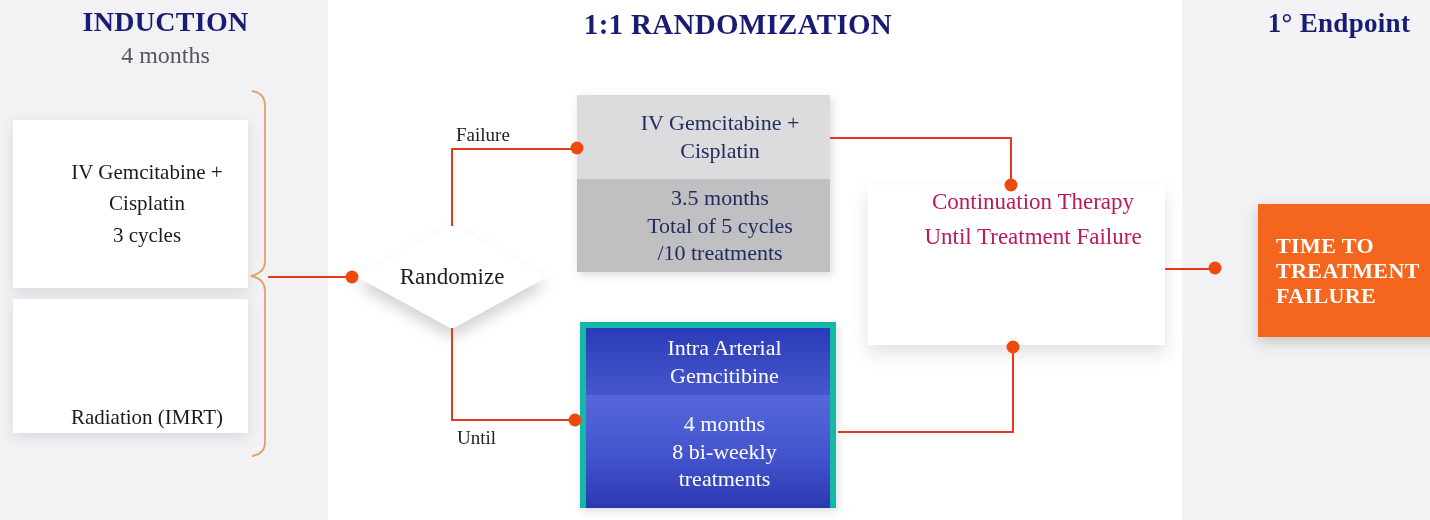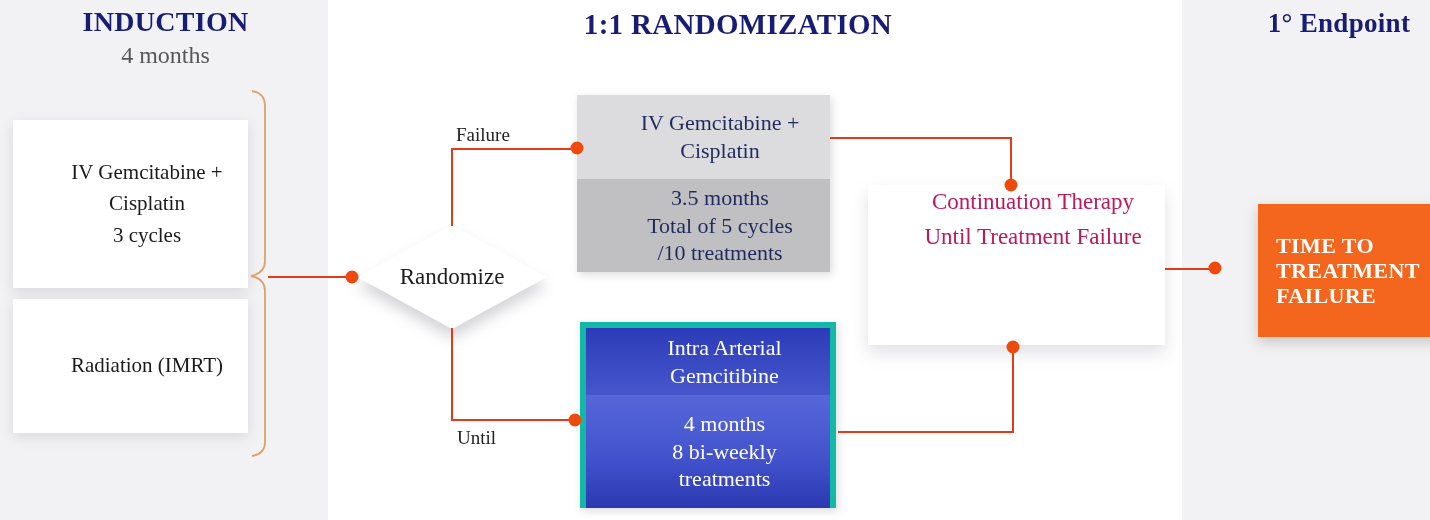--- a/index.html
+++ b/index.html
@@ -25,21 +25,21 @@
   .hdr-endpoint{left:1182px;top:8px;width:248px;font-size:27px;}
 
   
   .whitebox{
     background:#FFFFFF;
     box-shadow:0 4px 12px rgba(120,120,135,.20);
     display:flex;align-items:center;justify-content:center;
     font-size:21px;color:#1B1B1B;line-height:1.5;
   }
   .box-chemo{left:13px;top:120px;width:235px;height:168px;}
-  .box-radiation{left:13px;top:299px;width:235px;height:134px;}
+  .box-radiation{left:13px;top:299px;width:235px;height:134px;align-items:flex-end;}
 
   
   .diamond-wrap{left:357px;top:225px;width:190px;height:104px;
     filter:drop-shadow(0 9px 7px rgba(100,100,115,.28));}
   .diamond{width:100%;height:100%;background:#FFFFFF;
     clip-path:polygon(50% 0,100% 50%,50% 100%,0 50%);
     display:flex;align-items:center;justify-content:center;
     font-size:23px;color:#1E1E1E;}
 
   

